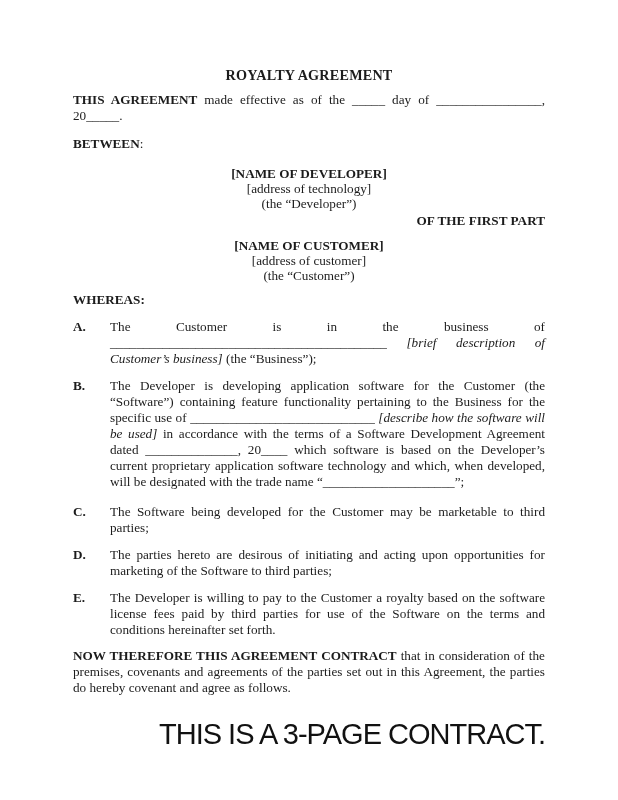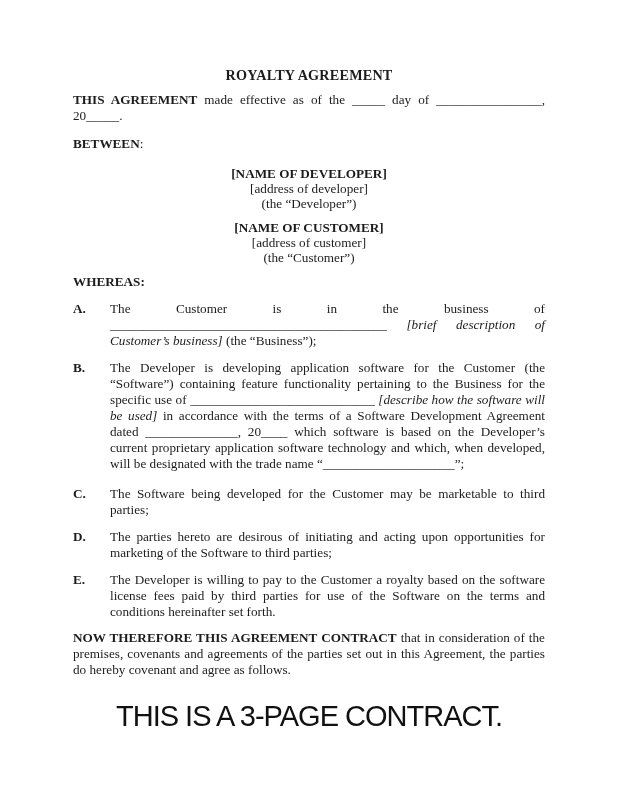--- a/index.html
+++ b/index.html
@@ -35,21 +35,21 @@
   .and-sep{margin-top:11px;text-align:center;font-weight:bold;}
   .whereas{margin-top:9px;font-weight:bold;}
   .recital{display:flex;margin-top:11px;}
   .recital.gap-lg{margin-top:14px;}
   .rletter{width:37px;flex:0 0 37px;font-weight:bold;}
   .rbody{flex:1;}
   .rbody i{font-style:italic;}
   .closing{margin-top:10px;}
   .footer-note{
     margin-top:20px;
-    text-align:center;
+    text-align:right;
     font-family:"Liberation Sans", sans-serif;
     font-size:29px;
     line-height:36px;
     letter-spacing:-1px;
     color:#111111;
     font-weight:400;
   }
 </style>
 </head>
 <body>
@@ -57,23 +57,24 @@
 <div class="page">
 
   <h1 class="title">ROYALTY AGREEMENT</h1>
 
   <p class="intro just"><b>THIS AGREEMENT</b><span> made effective as of the _____ day of ________________, 20_____.</span></p>
 
   <p class="between"><span>BETWEEN</span><span style="font-weight:normal">:</span></p>
 
   <div class="party first">
     <div class="party-name">[NAME OF DEVELOPER]</div>
-    <div class="party-address">[address of developer]</div>
+    <div class="party-address">[address of technology]</div>
     <div class="party-alias">(the “Developer”)</div>
   </div>
+  <p class="part-line">OF THE FIRST PART</p>
 
 
   <div class="party second">
     <div class="party-name">[NAME OF CUSTOMER]</div>
     <div class="party-address">[address of customer]</div>
     <div class="party-alias">(the “Customer”)</div>
   </div>
 
   <p class="whereas">WHEREAS:</p>
 

